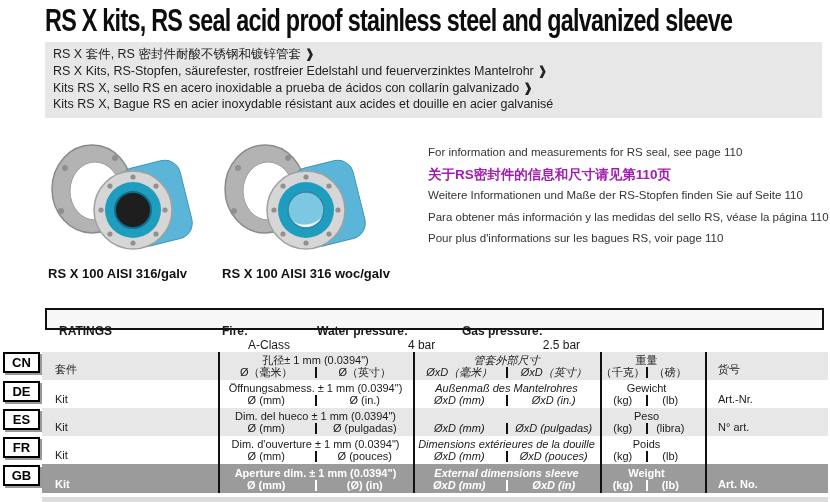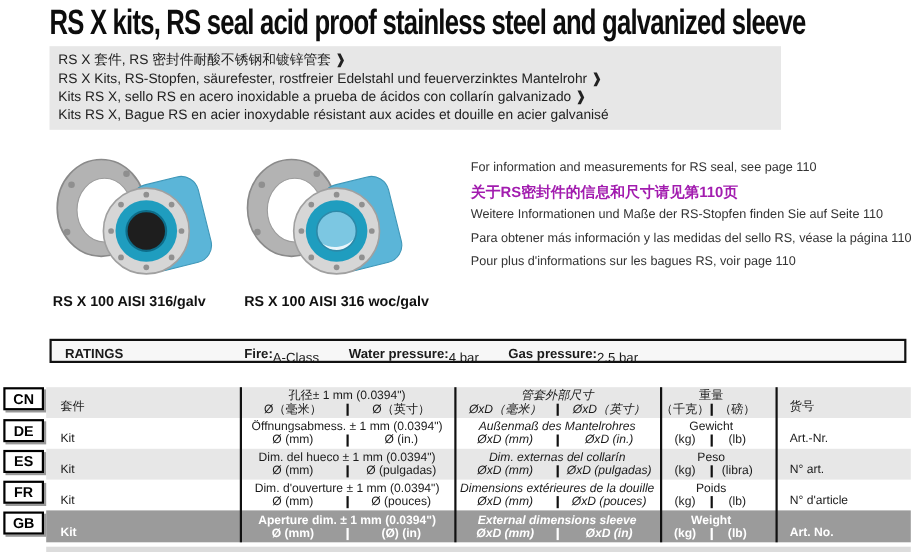--- a/index.html
+++ b/index.html
@@ -4,37 +4,37 @@
 <style>
   html,body{margin:0;padding:0;}
   body{font-family:"Liberation Sans","DejaVu Sans",sans-serif;background:#fff;}
   .page{position:relative;width:830px;height:502px;background:#fff;overflow:hidden;color:#1a1a1a;}
 
   
   .main-title{position:absolute;left:45px;top:2px;font-size:32px;font-weight:bold;
     letter-spacing:-1px;white-space:nowrap;transform:scaleX(.73);transform-origin:0 0;color:#0d0d0d;}
 
   
-  .intro-box{position:absolute;left:45px;top:42px;width:665px;height:76px;background:#e7e7e7;
+  .intro-box{position:absolute;left:45px;top:42px;width:777px;height:76px;background:#e7e7e7;
     padding:4px 0 0 8px;box-sizing:border-box;}
   .intro-line{font-size:12.5px;line-height:16.8px;color:#222;white-space:nowrap;}
 
   
   .product-svg{position:absolute;}
   .product-caption{position:absolute;top:266px;font-size:13px;font-weight:bold;color:#111;white-space:nowrap;}
 
   
   .info-notes{position:absolute;left:428px;top:142px;}
   .info-line{font-size:11.5px;line-height:21.5px;color:#333;white-space:nowrap;}
   .info-line.cjk{font-size:13.5px;font-weight:bold;color:#a21caf;}
 
   
   .ratings-bar{position:absolute;left:45px;top:308px;width:779px;height:22px;background:#f7f7f7;
     border:2px solid #111;box-sizing:border-box;}
-  .ratings-bar span{position:absolute;top:4px;font-size:12px;white-space:nowrap;}
+  .ratings-bar span{position:absolute;top:14px;font-size:12px;white-space:nowrap;}
   .r-label{left:12px;font-weight:bold;}
   .r-item b{font-weight:bold;}
   .r-fire{left:175px;}
   .r-water{left:270px;}
   .r-gas{left:415px;}
 
   
   .badge{position:absolute;left:3px;width:33px;height:17px;background:#fff;border:2px solid #000;
     box-shadow:2px 2px 0 #999;display:flex;align-items:center;justify-content:center;
     font-size:13px;font-weight:bold;color:#000;}
@@ -232,21 +232,20 @@
       </div>
     <div class="cell meas aperture">
       <div class="mtitle">Dim. del hueco ± 1 mm (0.0394")</div>
       <div class="msub">
           <span class="half">Ø (mm)</span>
           <span class="vbar"></span>
           <span class="half">Ø (pulgadas)</span>
         </div>
     </div>
     <div class="cell meas external">
-      <div class="mtitle">Dim. externas del collarín</div>
       <div class="msub">
           <span class="half">ØxD (mm)</span>
           <span class="vbar"></span>
           <span class="half">ØxD (pulgadas)</span>
         </div>
     </div>
     <div class="cell meas weight">
       <div class="mtitle">Peso</div>
       <div class="msub">
           <span class="half">(kg)</span>
@@ -280,23 +279,20 @@
         </div>
     </div>
     <div class="cell meas weight">
       <div class="mtitle">Poids</div>
       <div class="msub">
           <span class="half">(kg)</span>
           <span class="vbar"></span>
           <span class="half">(lb)</span>
         </div>
     </div>
-    <div class="cell art">
-        <span>N° d'article</span>
-      </div>
   </div>
 
   <div class="trow dark" style="top:464px;height:29px;">
     <div class="cell kit">
         <span>Kit</span>
       </div>
     <div class="cell meas aperture">
       <div class="mtitle">Aperture dim. ± 1 mm (0.0394")</div>
       <div class="msub">
           <span class="half">Ø (mm)</span>

